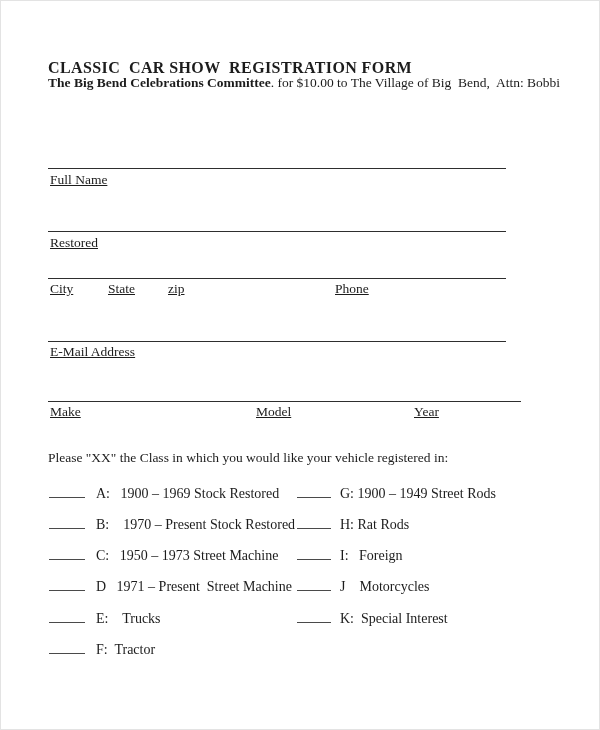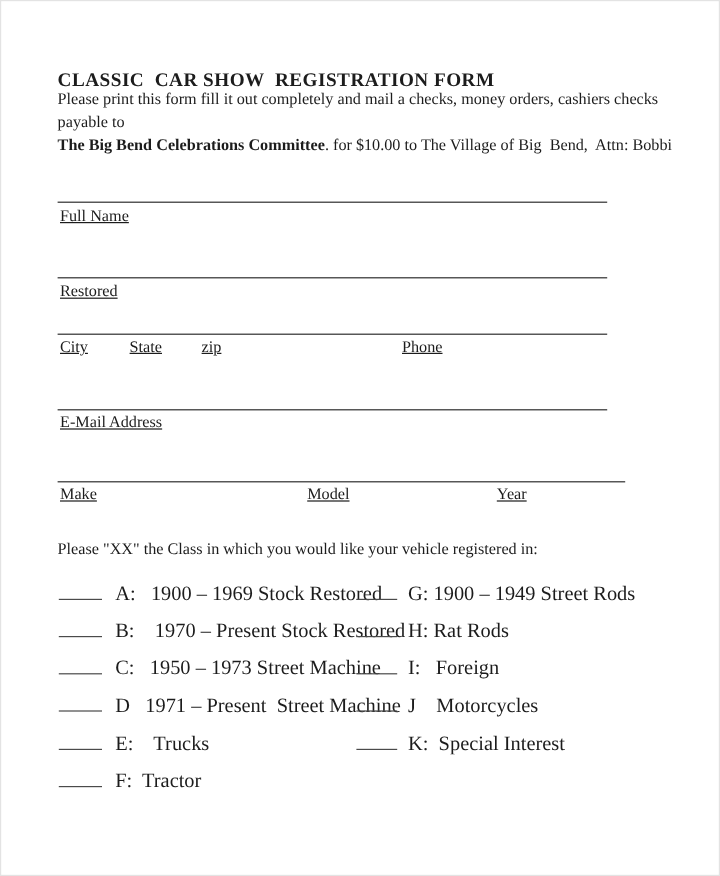--- a/index.html
+++ b/index.html
@@ -77,21 +77,21 @@
   .instruction {
     position: absolute;
     left: 47px;
     top: 449px;
     font-size: 13.5px;
     white-space: pre-wrap;
   }
 
   .class-row {
     position: absolute;
-    font-size: 17px;
+    font-size: 14px;
     height: 18px;
   }
   .class-row .blank {
     display: inline-block;
     width: 36px;
     height: 12px;
     border-bottom: 1.2px solid #4a4a4a;
     margin-right: 11px;
   }
   .col-right .blank { width: 34px; margin-right: 9px; }
@@ -107,21 +107,20 @@
   .row-5 { top: 640px; }
 </style>
 </head>
 <body>
 
 <div class="page">
 
   <div class="title">CLASSIC  CAR SHOW  REGISTRATION FORM</div>
 
   <div class="intro">
-    <div>Please print this form fill it out completely and mail a checks, money orders, cashiers checks payable to</div>
     <div><span class="bold">The Big Bend Celebrations Committee</span><span>. for $10.00 to The Village of Big  Bend,  Attn: Bobbi</span></div>
   </div>
 
   <div class="rule r-fullname"></div>
   <div class="flabel l-fullname">Full Name</div>
 
   <div class="rule r-address"></div>
   <div class="flabel l-address">Restored</div>
 
   <div class="rule r-city"></div>

